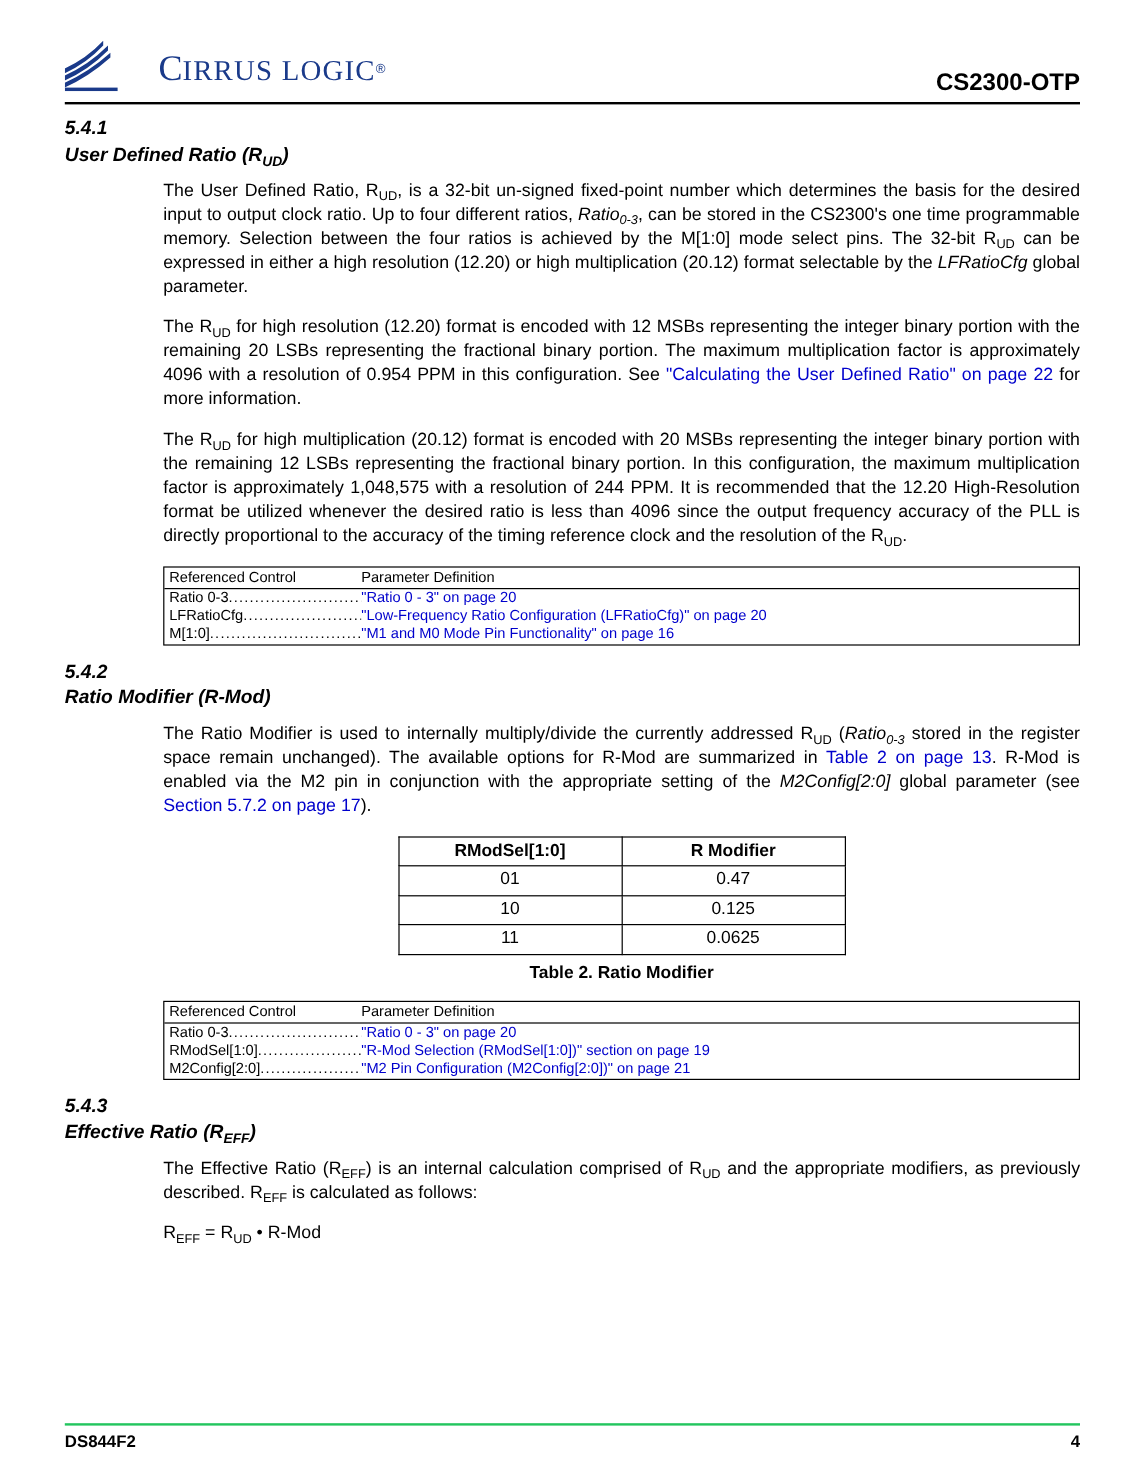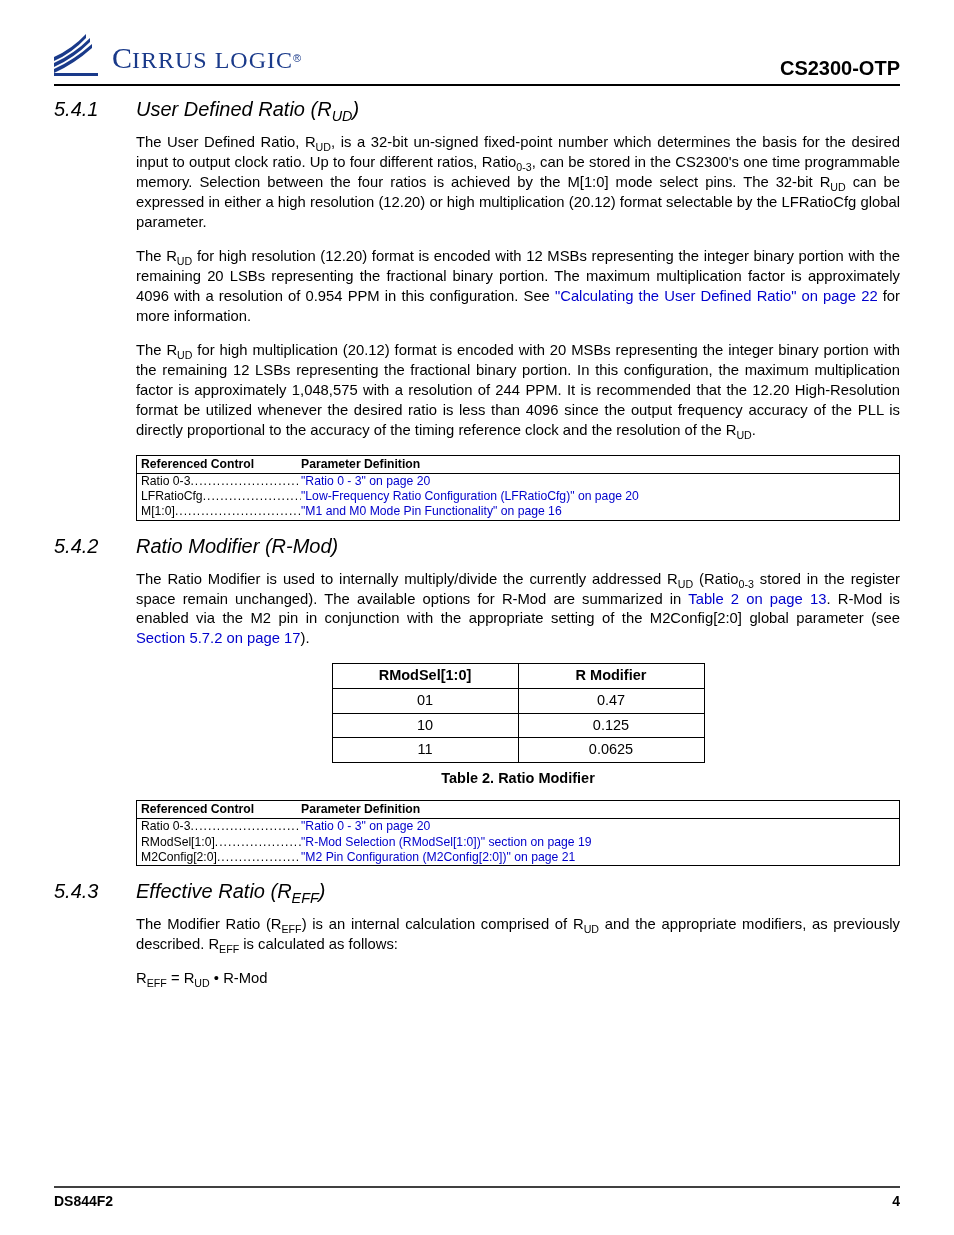--- a/index.html
+++ b/index.html
@@ -19,59 +19,60 @@
     line-height: 1.35;
   }
   .header {
     display: flex;
     justify-content: space-between;
     align-items: flex-end;
     border-bottom: 2px solid #000;
     padding-bottom: 2px;
     margin-bottom: 10px;
   }
-  .logo { display: flex; align-items: center; }
+  .logo { display: flex; align-items: center; gap: 20px; }
   .logo-mark { margin-right: 6px; }
   .logo-text {
     font-family: "Times New Roman", serif;
     letter-spacing: 1px;
     font-size: 24px;
   }
   .part-no { font-size: 20px; font-weight: bold; }
   .h54 {
     color: #c00000;
     font-weight: bold;
     font-size: 16px;
     display: flex;
     margin-bottom: 14px;
   }
   .h54 .num { width: 82px; }
   .h541, .h542, .h543 {
-    font-weight: normal;
+    font-weight: bold;
     font-style: italic;
-    font-size: 20px;
+    font-size: 16px;
     display: flex;
     margin: 10px 0 10px 0;
+    flex-direction: column;
   }
   .h541 .num, .h542 .num, .h543 .num { width: 82px; }
   .body { margin-left: 82px; text-align: justify; }
   .body p { margin: 0 0 14px 0; }
   .sub { font-size: 0.72em; vertical-align: sub; line-height: 0; }
-  .ital { }
+  .ital { font-style: italic; }
   .link { color: #0000cc; }
   .refbox {
     border: 1px solid #000;
     margin: 12px 0 12px 0;
     font-size: 12.2px;
     line-height: 1.25;
   }
   .refhead {
     display: flex;
     border-bottom: 1px solid #000;
-    font-weight: bold;
+    font-weight: normal;
     padding: 1px 4px;
   }
   .refhead .c1 { width: 160px; }
   .refrow {
     display: flex;
     padding: 0 4px;
   }
   .refrow .c1 {
     width: 160px;
     white-space: nowrap;
@@ -96,21 +97,21 @@
   .tablecap {
     text-align: center;
     font-weight: bold;
     font-size: 14.5px;
     margin: 6px 0 10px 0;
   }
   .formula { margin-left: 82px; font-size: 14.8px; }
   .footer {
     position: absolute;
     left: 54px; right: 54px; bottom: 24px;
-    border-top: 2px solid #404040;
+    border-top: 2px solid #22c55e;
     display: flex;
     justify-content: space-between;
     font-size: 14px;
     font-weight: bold;
     padding-top: 4px;
   }
 </style>
 </head>
 <body>
 
@@ -233,21 +234,21 @@
 
   <div class="h543">
     <span class="num">5.4.3</span>
     <span>
       <span>Effective Ratio (R</span><span class="sub">EFF</span><span>)</span>
     </span>
   </div>
 
   <div class="body">
     <p>
-      <span>The Modifier Ratio (R</span><span class="sub">EFF</span><span>) is an internal calculation comprised of R</span><span class="sub">UD</span><span> and the appropriate modifiers, as previously described. R</span><span class="sub">EFF</span><span> is calculated as follows:</span>
+      <span>The Effective Ratio (R</span><span class="sub">EFF</span><span>) is an internal calculation comprised of R</span><span class="sub">UD</span><span> and the appropriate modifiers, as previously described. R</span><span class="sub">EFF</span><span> is calculated as follows:</span>
     </p>
   </div>
   <div class="formula">
     <span>R</span><span class="sub">EFF</span><span> = R</span><span class="sub">UD</span><span> • R-Mod</span>
   </div>
 
   <div class="footer">
     <span>DS844F2</span>
     <span>4</span>
   </div>

